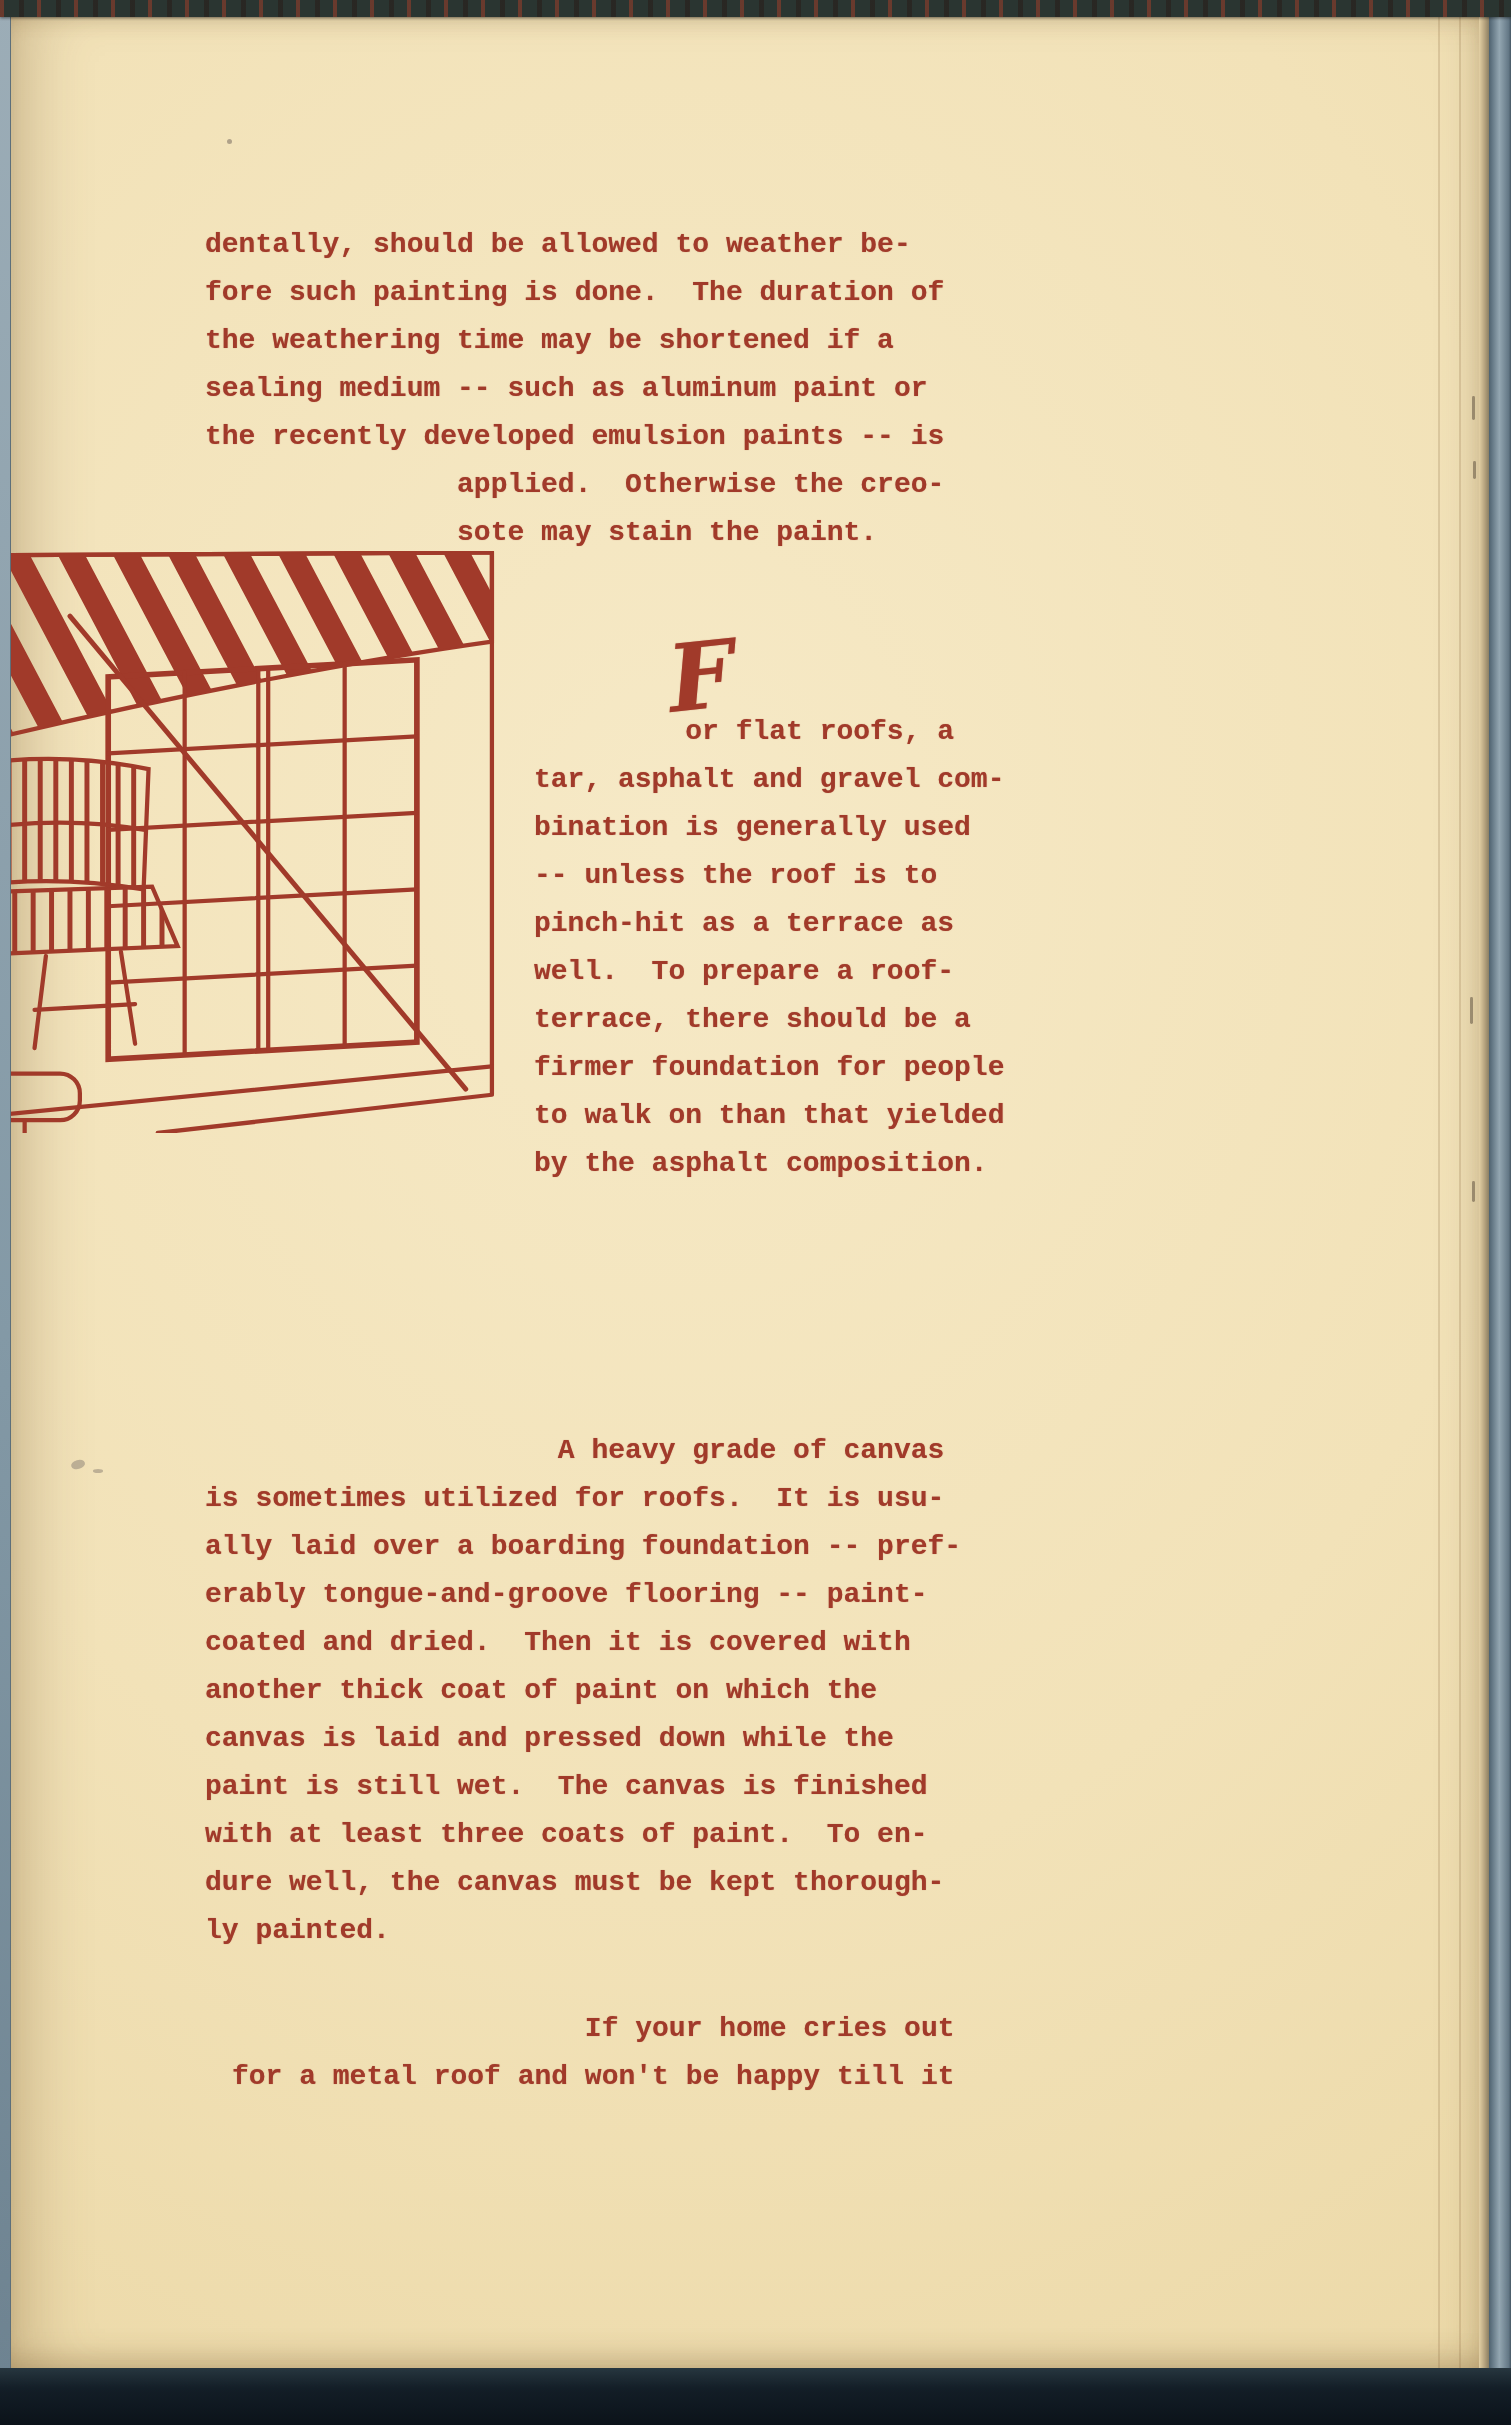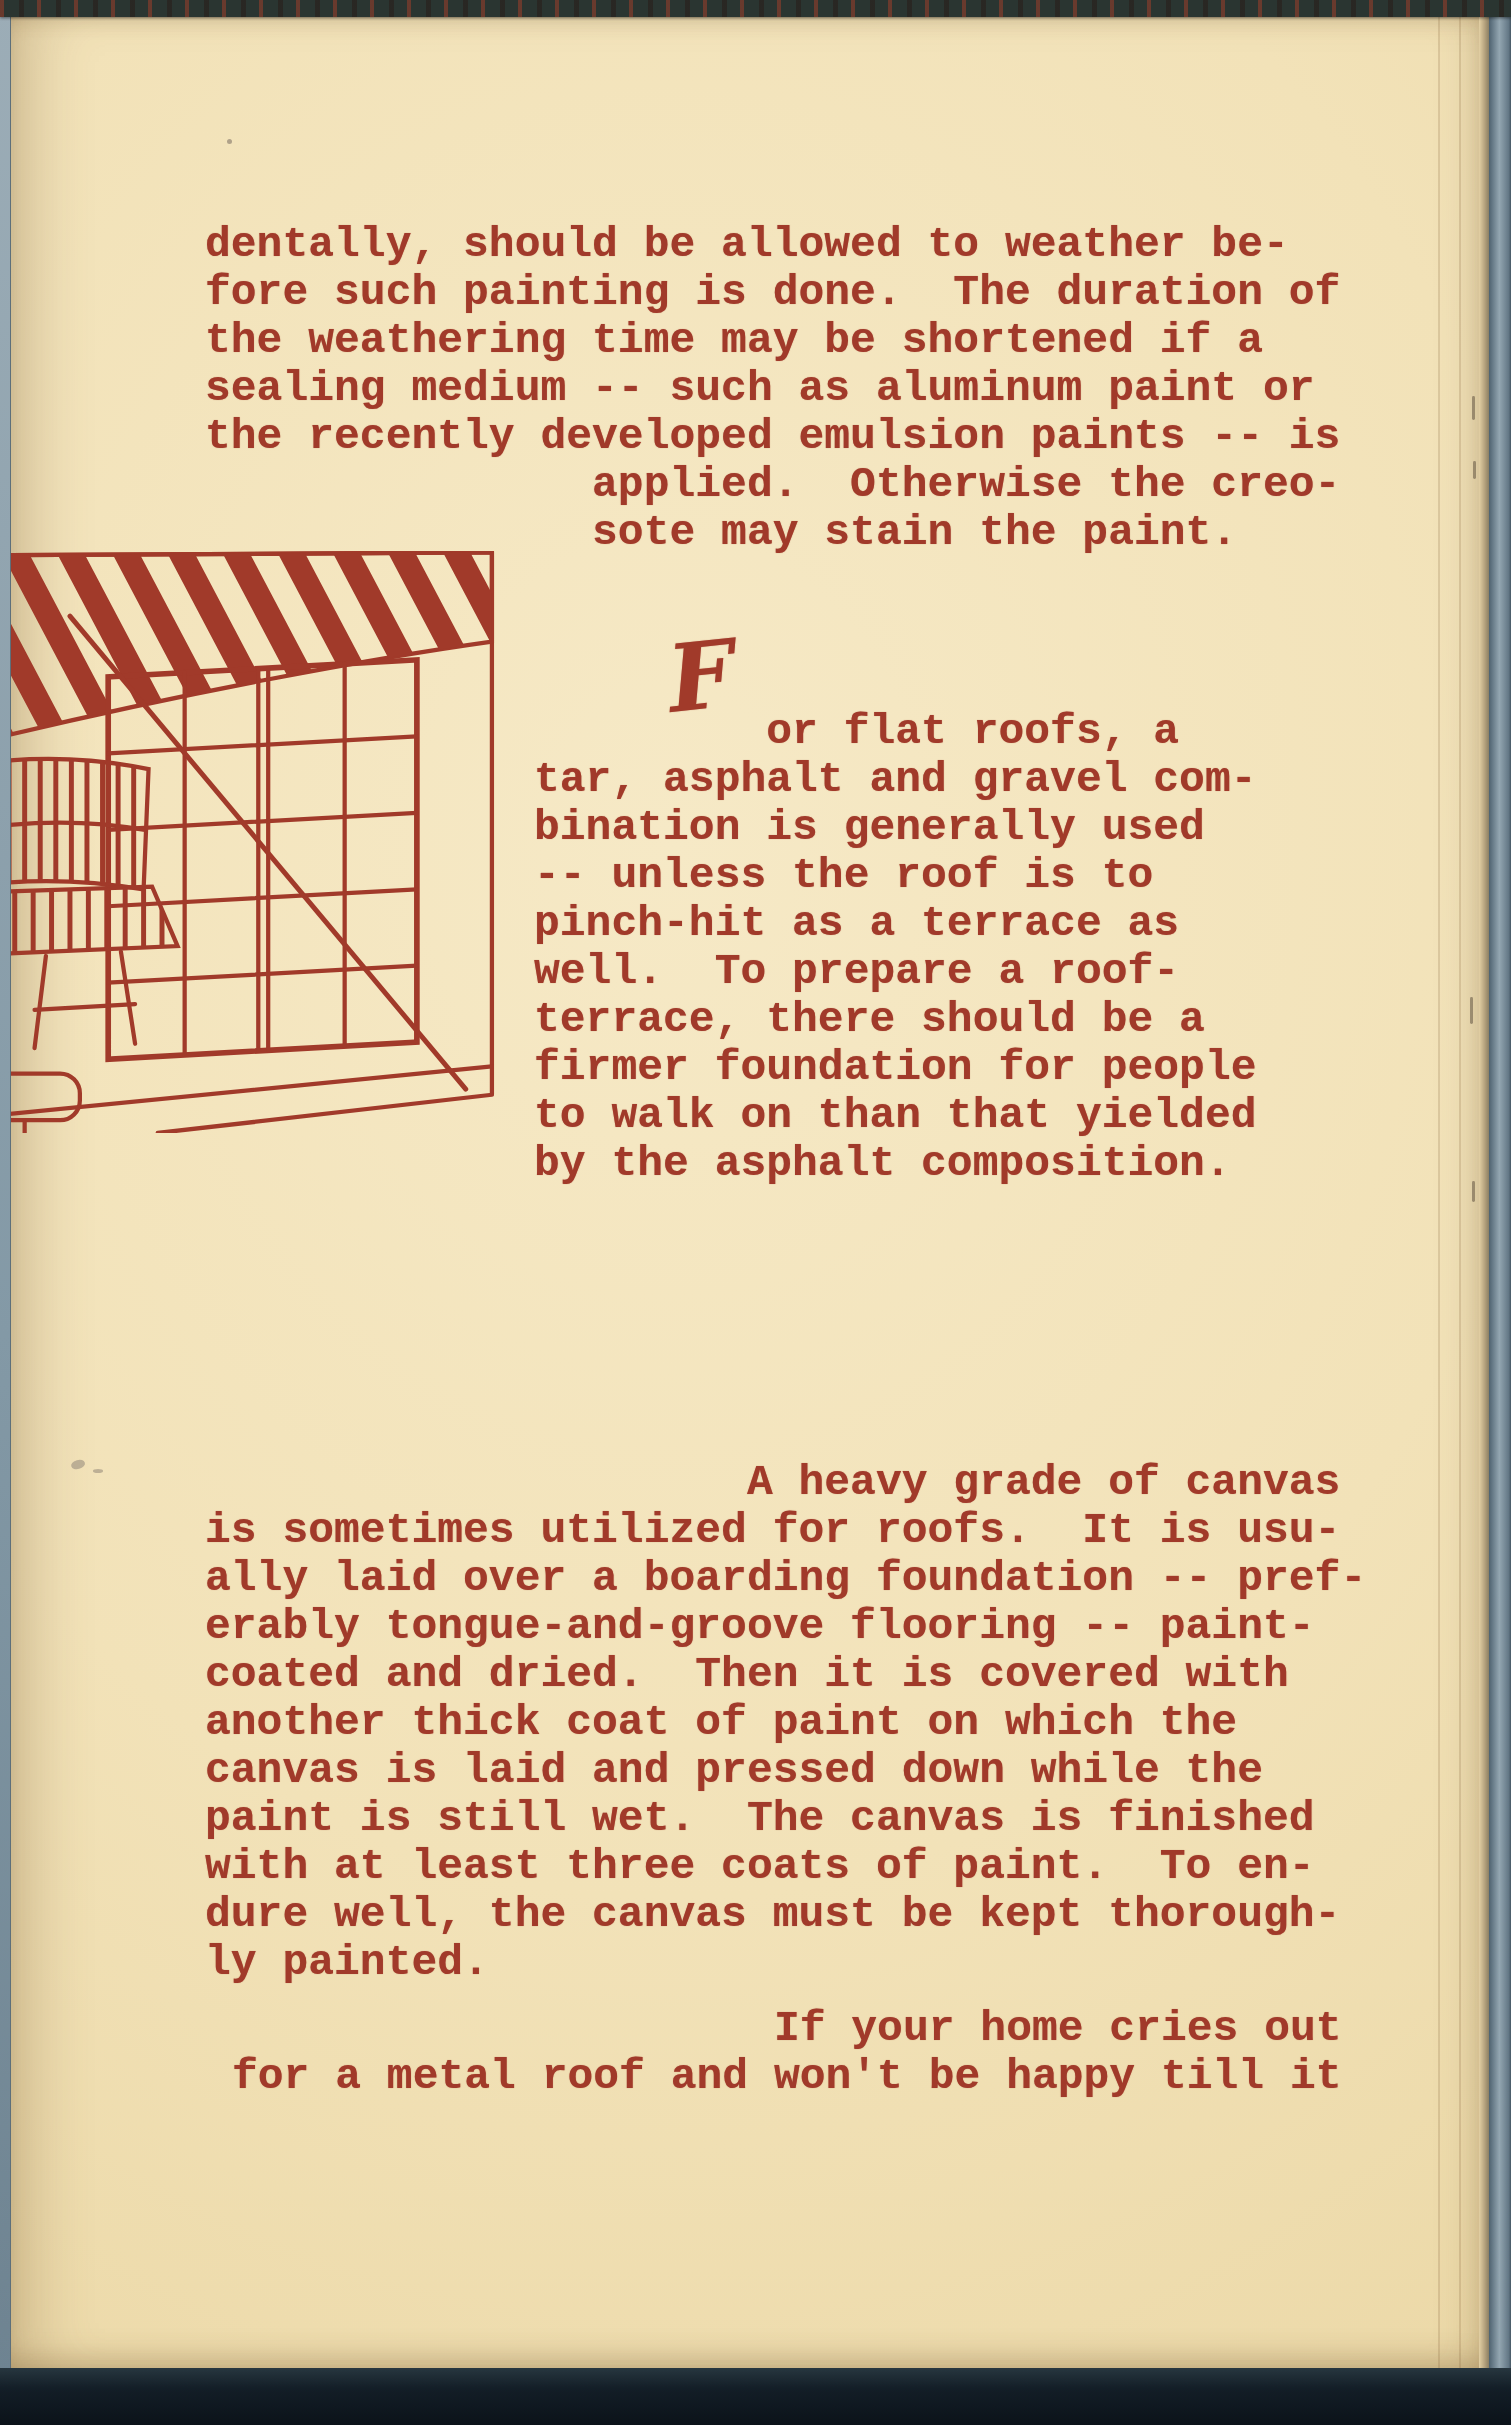--- a/index.html
+++ b/index.html
@@ -23,27 +23,27 @@
 
   
   .page{position:absolute;left:10px;top:17px;width:1469px;height:2351px;overflow:hidden;z-index:3;
     background:radial-gradient(120% 90% at 45% 35%, #f6e9c6 0%, var(--paper,#f2e2b8) 50%, #ecd9a8 85%, #e5cf9b 100%);
     box-shadow:inset 50px 0 64px -32px rgba(115,85,45,.30),
                inset -25px 0 42px -21px rgba(115,85,45,.22),
                inset 0 -20px 32px -15.6px rgba(115,85,45,.35),
                inset 0 12.7px 21px -12.7px rgba(115,85,45,.25);}
 
   .typed{position:absolute;font-family:"Liberation Mono","DejaVu Sans Mono",monospace;
-    font-size:43px;line-height:48px;font-weight:bold;white-space:pre;letter-spacing:0;
+    font-size:28px;line-height:48px;font-weight:bold;white-space:pre;letter-spacing:0;
     color:var(--ink,#a13a2a);text-shadow:0 0 1px rgba(161,58,42,.55);}
 
   .p-intro{left:195px;top:204px;}
   .p-flat{left:524px;top:691px;}
   .p-flat-cont{left:195px;top:1173px;}
-  .p-canvas{left:195px;top:1410px;margin-top:32px;}
+  .p-canvas{left:195px;top:1410px;}
   .p-metal{left:195px;top:1988px;margin-left:27px;}
 
   .dropcap{position:absolute;left:658px;top:610px;width:120px;
     font-family:"DejaVu Serif","Liberation Serif",serif;font-style:italic;font-weight:bold;
     font-size:93px;line-height:93px;color:var(--ink,#a13a2a);transform:rotate(-6deg);
     text-shadow:0 0 1.1px rgba(161,58,42,.5);}
 
   .illustration{position:absolute;left:-8.5px;top:534px;color:var(--ink,#a13a2a);}
 
   

